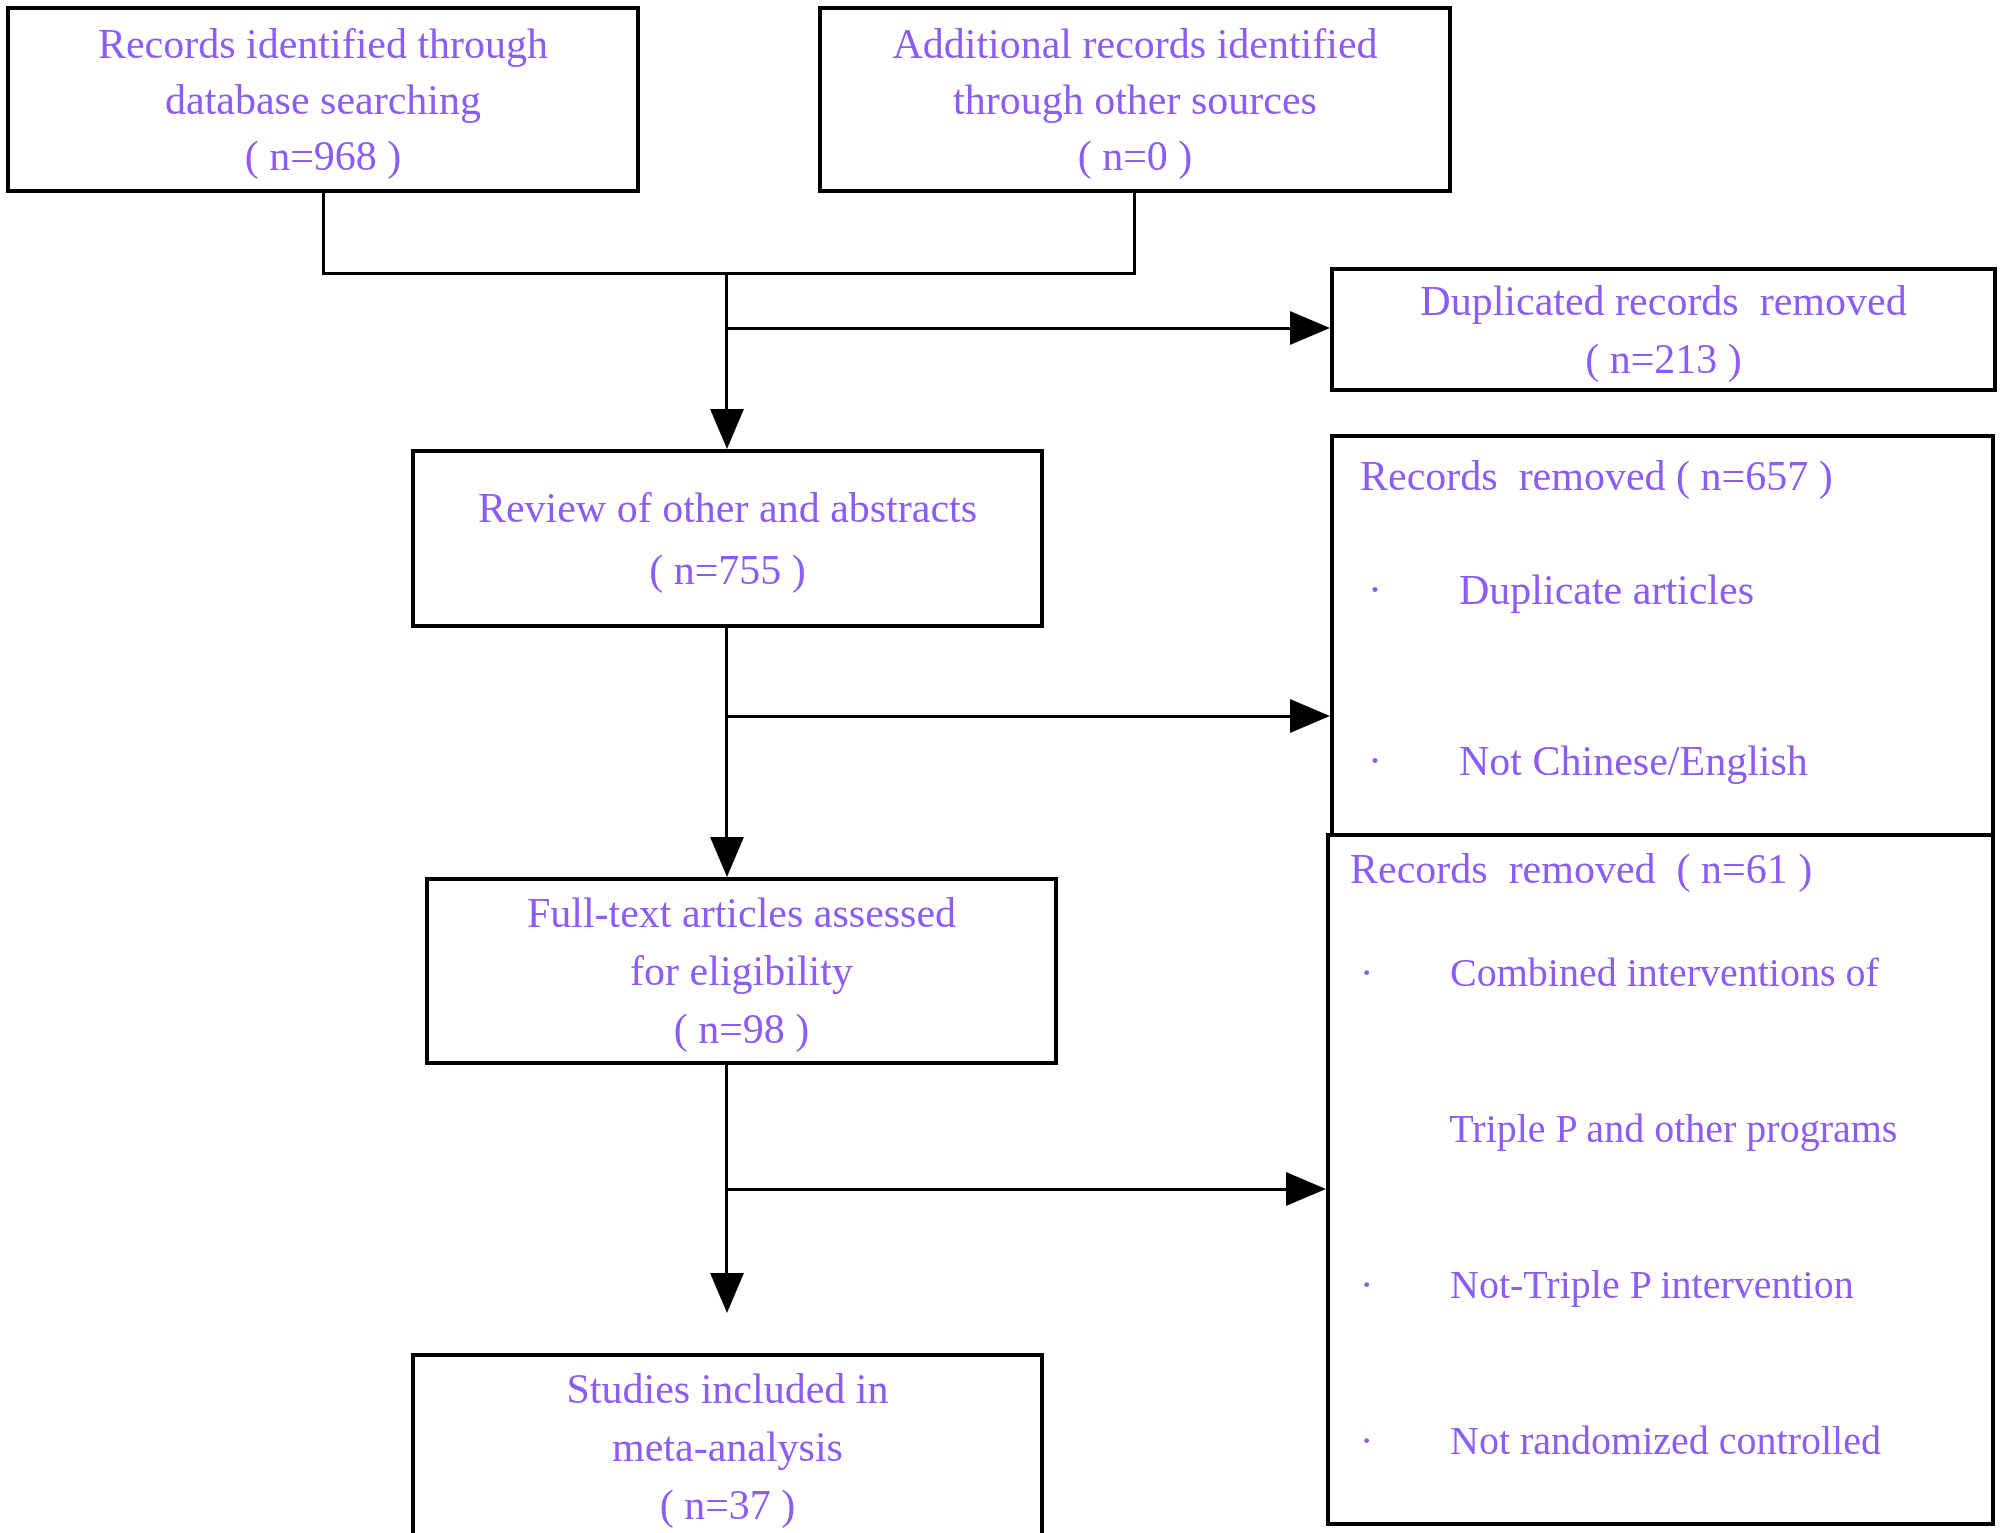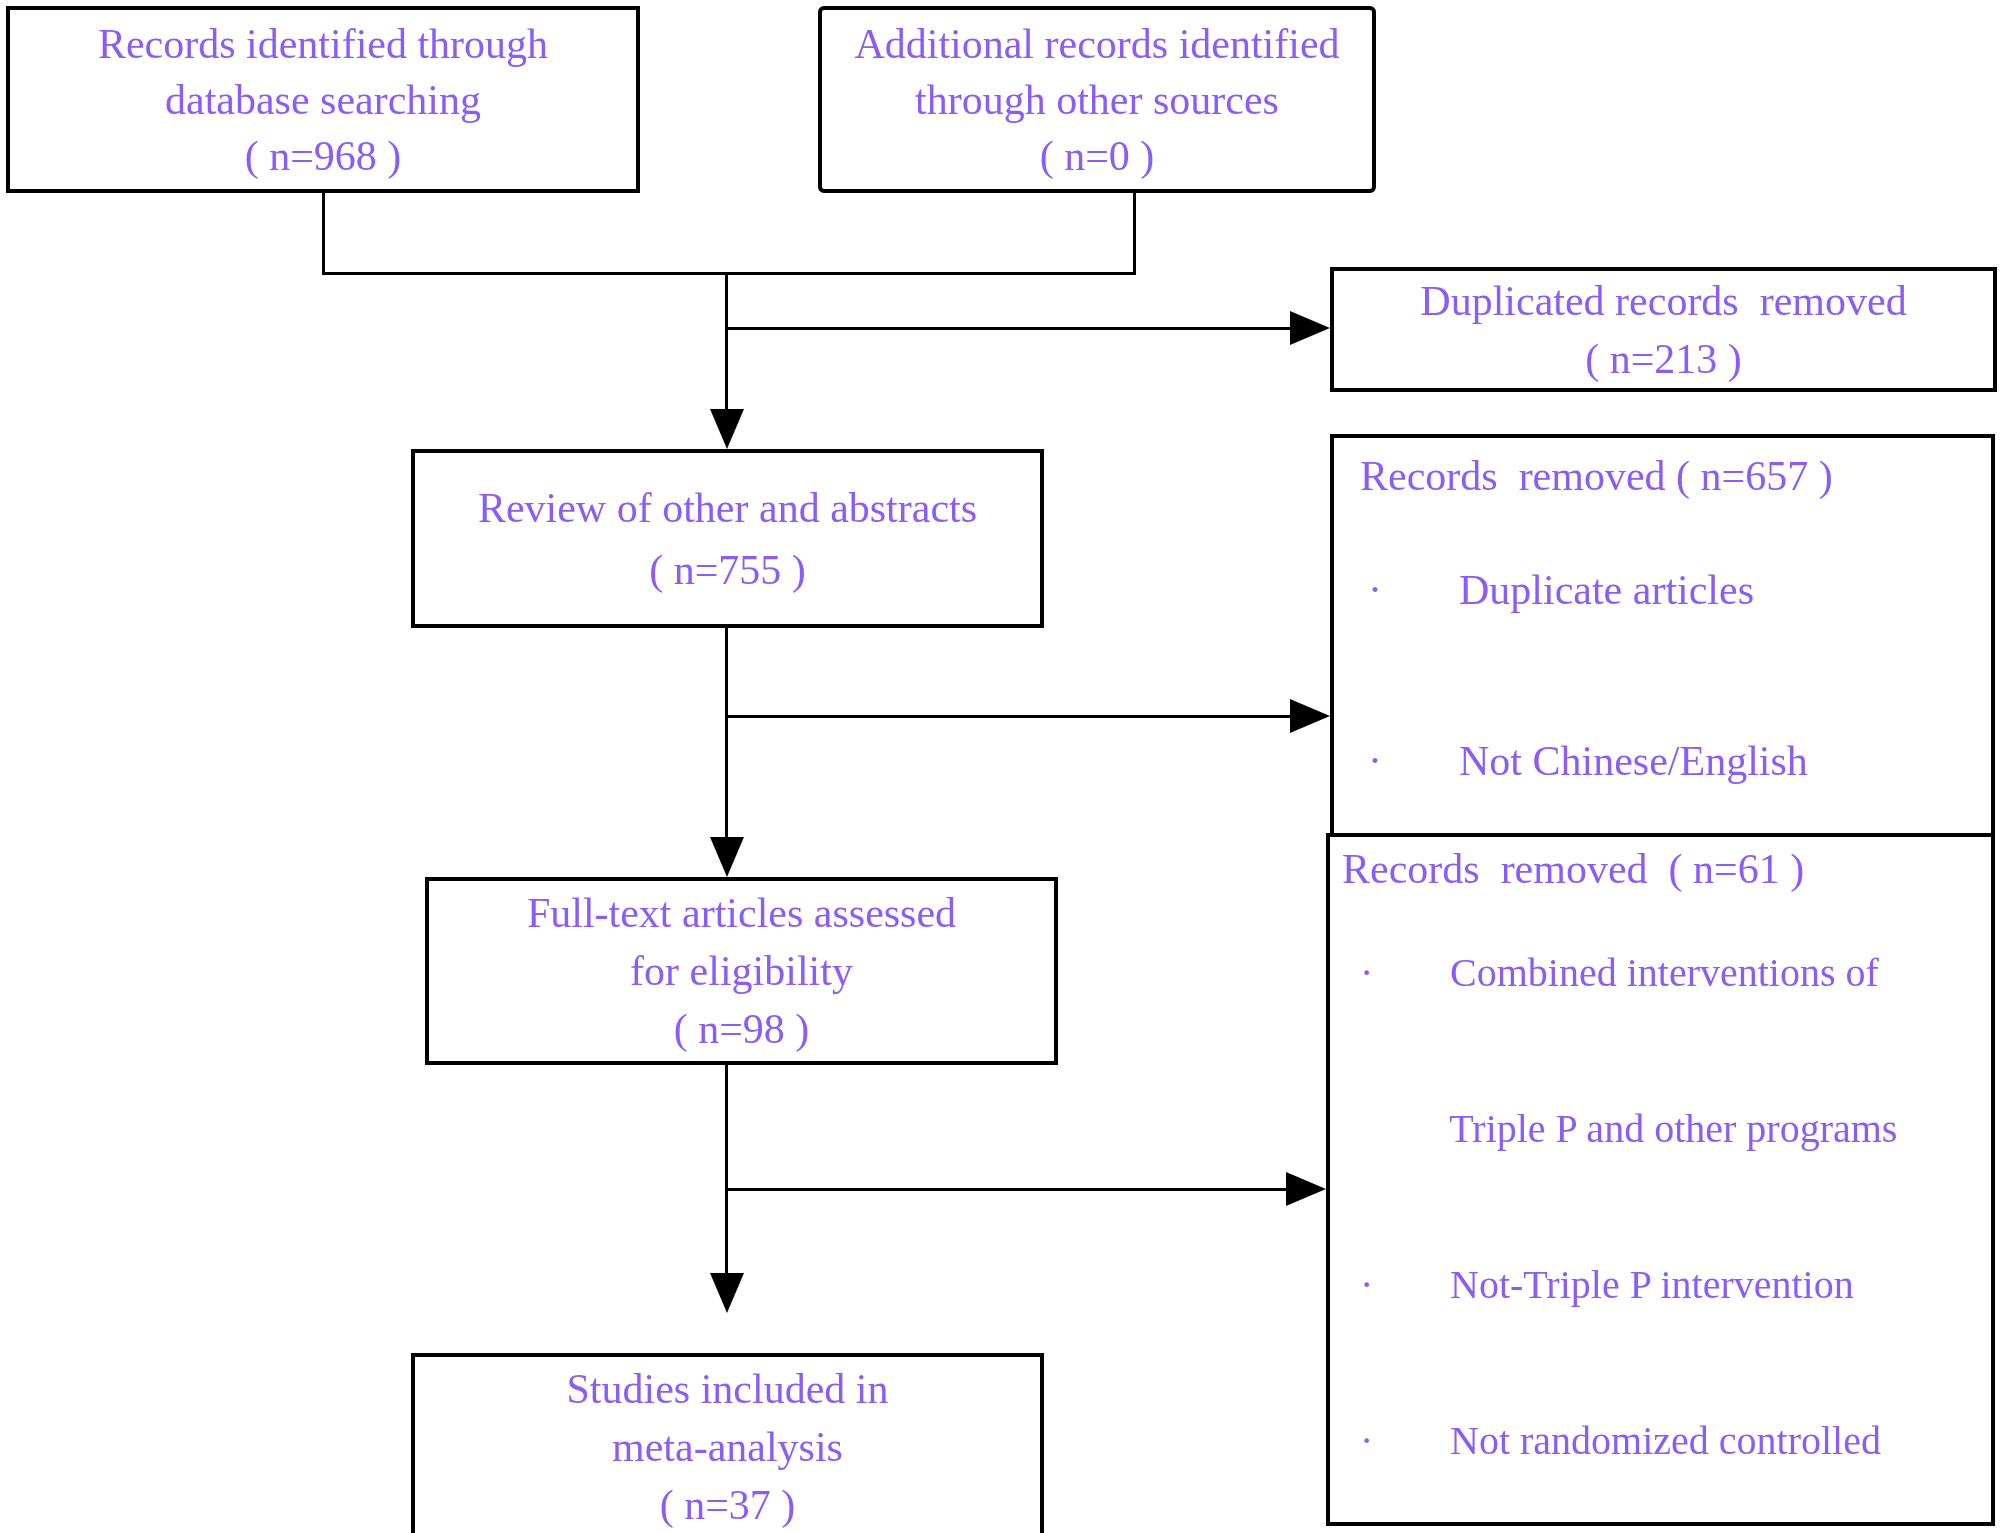--- a/index.html
+++ b/index.html
@@ -32,21 +32,21 @@
   .list-title { white-space:pre; font-size:42px; }
   .bl { position:relative; white-space:pre; }
   .dot { position:absolute; }
 
   .e-box { padding-top:10px; }
   .e-box .list-title { line-height:57px; padding-left:26px; }
   .e-box .bl { font-size:42px; line-height:57px; padding-left:62px; }
   .e-box .dot { left:34px; }
 
   .g-box { padding-top:6px; }
-  .g-box .list-title { line-height:52px; padding-left:12px; }
+  .g-box .list-title { line-height:52px; padding-left:20px; }
   .g-box .bl { font-size:40px; line-height:52px; padding-left:60px; }
   .g-box .dot { left:30px; }
 
   
   .vline, .hline { position:absolute; background:#000000; }
   .arr-down {
     position:absolute; width:0; height:0;
     border-left:17px solid transparent;
     border-right:17px solid transparent;
     border-top:40px solid #000000;
@@ -62,21 +62,21 @@
 <body>
 
 <div class="canvas">
 
   <div class="box center-box lh56" style="left:6px; top:6px; width:634px; height:187px;">
     <div class="tline">Records identified through</div>
     <div class="tline">database searching</div>
     <div class="tline">( n=968 )</div>
   </div>
 
-  <div class="box center-box lh56" style="left:818px; top:6px; width:558px; height:187px;border-radius:6px;">
+  <div class="box center-box lh56" style="left:818px; top:6px; width:634px; height:187px;">
     <div class="tline">Additional records identified</div>
     <div class="tline">through other sources</div>
     <div class="tline">( n=0 )</div>
   </div>
 
   <div class="vline" style="left:322px; top:191px; width:3px; height:84px;"></div>
   <div class="vline" style="left:1133px; top:191px; width:3px; height:84px;"></div>
   <div class="hline" style="left:322px; top:272px; width:814px; height:3px;"></div>
 
   <div class="vline" style="left:725px; top:272px; width:3px; height:140px;"></div>

